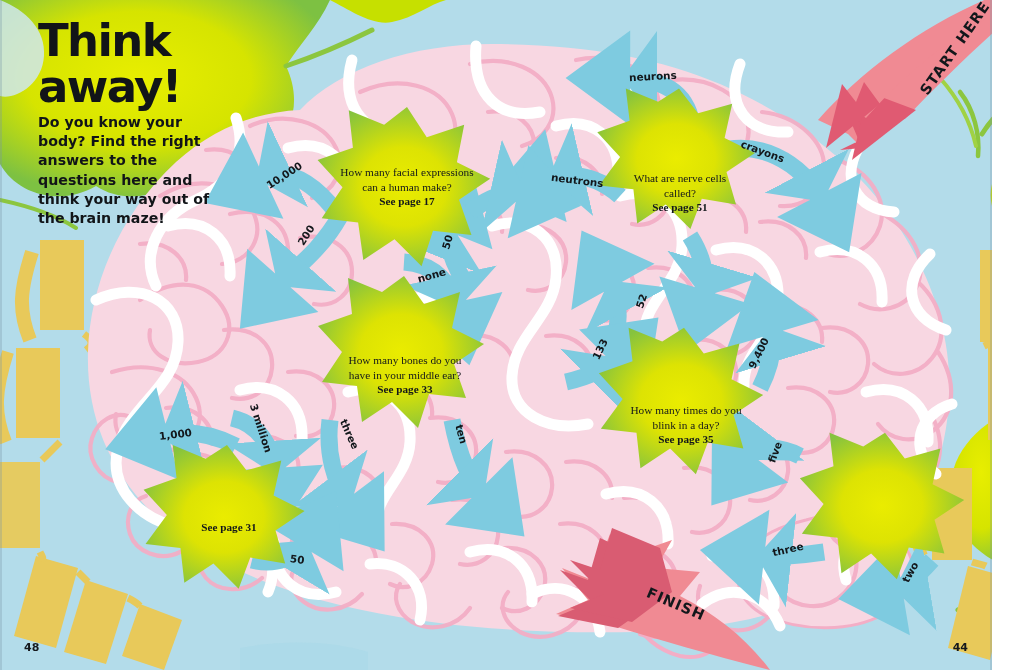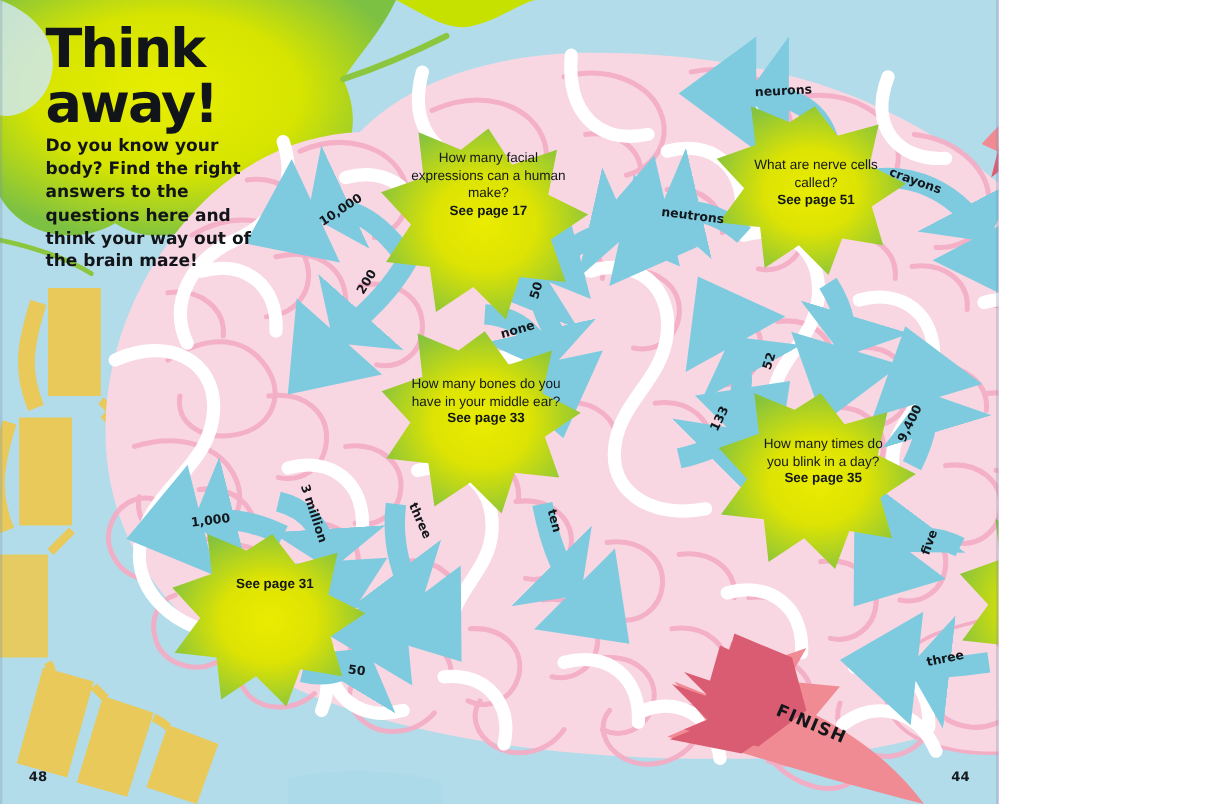--- a/index.html
+++ b/index.html
@@ -1,22 +1,22 @@
 <!DOCTYPE html>
 <html><head>
 <meta charset="utf-8">
 <style>
   * { margin:0; padding:0; box-sizing:border-box; }
   html,body { width:1024px; height:670px; overflow:hidden; background:#fff; }
   body { font-family:"Liberation Sans", sans-serif; }
 
   #page {
     position:relative;
-    width:832px; height:670px;
-    background:#d946ef;
+    width:992px; height:670px;
+    background:#7dd3fc;
     overflow:hidden;
   }
 
   #page svg.layer {
     position:absolute; left:0; top:0;
     width:1024px; height:670px;
   }
 
   
   #headline {
@@ -41,23 +41,24 @@
     line-height:1.36;
     color:#111418;
     width:185px;
   }
 
   
   .star-label {
     position:absolute;
     z-index:35;
     text-align:center;
-    font-family:Liberation Sans, sans-serif;
+    font-family:Liberation Serif, serif;
     color:#13171b;
     pointer-events:none;
+    margin-top:40px;
   }
   .star-q {
     font-size:11.3px;
     line-height:1.30;
     font-weight:normal;
   }
   .star-q b { font-weight:bold; }
   .star-p {
     font-size:11.2px;
     font-weight:bold;

